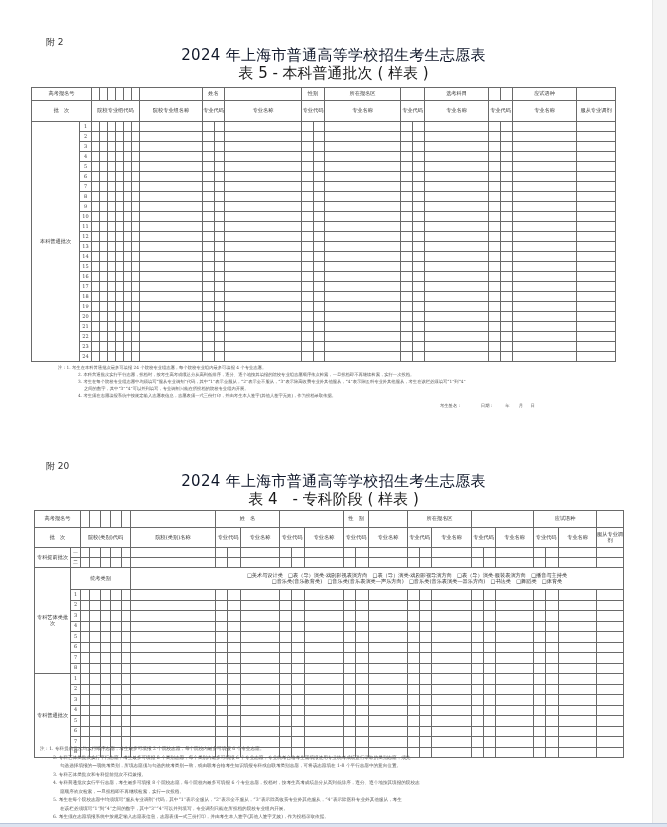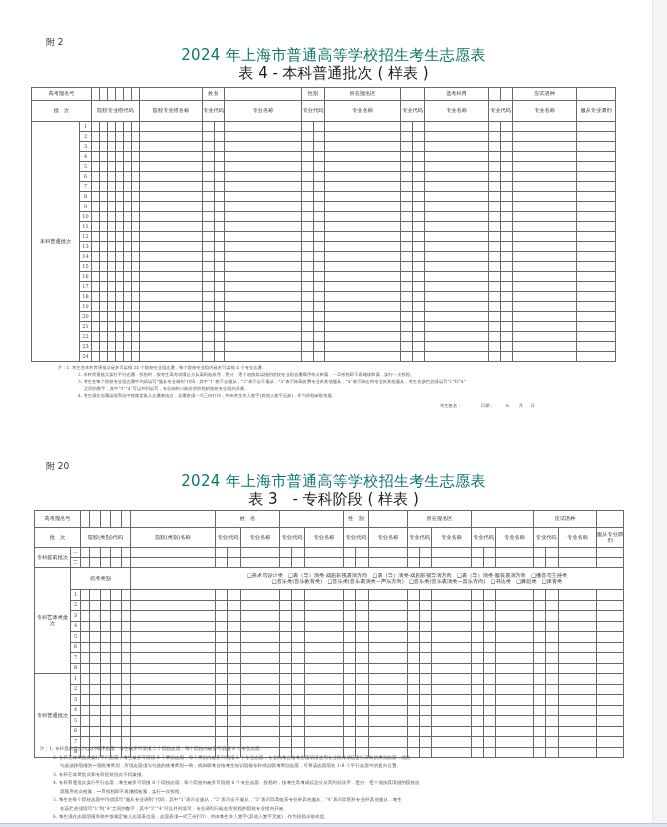--- a/index.html
+++ b/index.html
@@ -1,20 +1,20 @@
 <!DOCTYPE html>
 <html><head>
 <meta charset="utf-8">
 <style>
   * { box-sizing: border-box; margin: 0; padding: 0; }
   html, body { width: 667px; height: 827px; background: #ffffff; overflow: hidden; }
   body { position: relative; font-family: "DejaVu Sans", sans-serif; color: #222; }
   .page-edge { position: absolute; left: 652px; top: 0; width: 15px; height: 827px; background: #f4f4f4; border-left: 1px solid #e6e6e6; }
   .fu { position: absolute; font-size: 9px; color: #333; }
-  .title { position: absolute; left: 0; width: 667px; text-align: center; font-size: 15px; color: #0f766e; letter-spacing: 0.3px; }
+  .title { position: absolute; left: 0; width: 667px; text-align: center; font-size: 15px; color: #0f172a; letter-spacing: 0.3px; }
   .subtitle { position: absolute; left: 0; width: 667px; text-align: center; font-size: 15px; color: #1a1a1a; }
   table.form { position: absolute; border-collapse: collapse; table-layout: fixed; border: 1.5px solid #333; font-family: "DejaVu Serif", serif; }
   table.form td { border: 1px solid #6a6a6a; font-size: 5.2px; color: #333; text-align: center; vertical-align: middle; padding: 0; line-height: 1.15; overflow: hidden; white-space: nowrap; }
   table.form td.dashed { border-left-style: dashed; border-left-color: #999; }
   table.form td.light { border-left-color: #aaa; }
   table.form tr.row td { height: 10px; }
   table.form tr.row.grp td { border-top: 1px solid #444; }
   table.form td.num { font-size: 5px; color: #444; }
   table.form td.wrap { white-space: normal; }
   .notes { position: absolute; font-family: "DejaVu Serif", serif; font-size: 4.3px; color: #555; line-height: 7px; }
@@ -24,21 +24,21 @@
   .cats { font-size: 4.6px; text-align: left; padding-left: 2px; line-height: 9px; white-space: nowrap; }
   .bottom-bar { position: absolute; left: 0; top: 823px; width: 667px; height: 4px; background: #dde4f0; border-top: 1px solid #b9c5da; }
 </style>
 </head>
 <body>
 
 <div class="page-edge"></div>
 
 <div class="fu" style="left:46px;top:36px;">附 2</div>
 <div class="title" style="top:46px;">2024 年上海市普通高等学校招生考生志愿表</div>
-<div class="subtitle" style="top:64px;">表 4 - 本科普通批次 ( 样表 )</div>
+<div class="subtitle" style="top:64px;">表 5 - 本科普通批次 ( 样表 )</div>
 
 <table class="form" id="t1" style="left:31px;top:87px;width:569px;">
   <colgroup>
     <col style="width:48px">
       <col style="width:12px">
     <col style="width:8px">
       <col style="width:8px">
       <col style="width:8px">
       <col style="width:8px">
       <col style="width:8px">
@@ -661,21 +661,21 @@
 <div class="sig" style="left:440px;top:403px;">
   <span>考生签名：</span>
   <span style="margin-right:10px">日期：</span>
   <span style="margin-right:8px">年</span>
   <span style="margin-right:6px">月</span>
   <span>日</span>
 </div>
 
 <div class="fu" style="left:46px;top:460px;">附 20</div>
 <div class="title" style="top:472px;">2024 年上海市普通高等学校招生考生志愿表</div>
-<div class="subtitle" style="top:490px;">表 3　- 专科阶段 ( 样表 )</div>
+<div class="subtitle" style="top:490px;">表 4　- 专科阶段 ( 样表 )</div>
 
 <table class="form" id="t2" style="left:34px;top:510px;width:583px;">
   <colgroup>
     <col style="width:36px">
       <col style="width:10px">
     <col style="width:9px">
       <col style="width:11px">
       <col style="width:10px">
       <col style="width:11px">
       <col style="width:9px">

